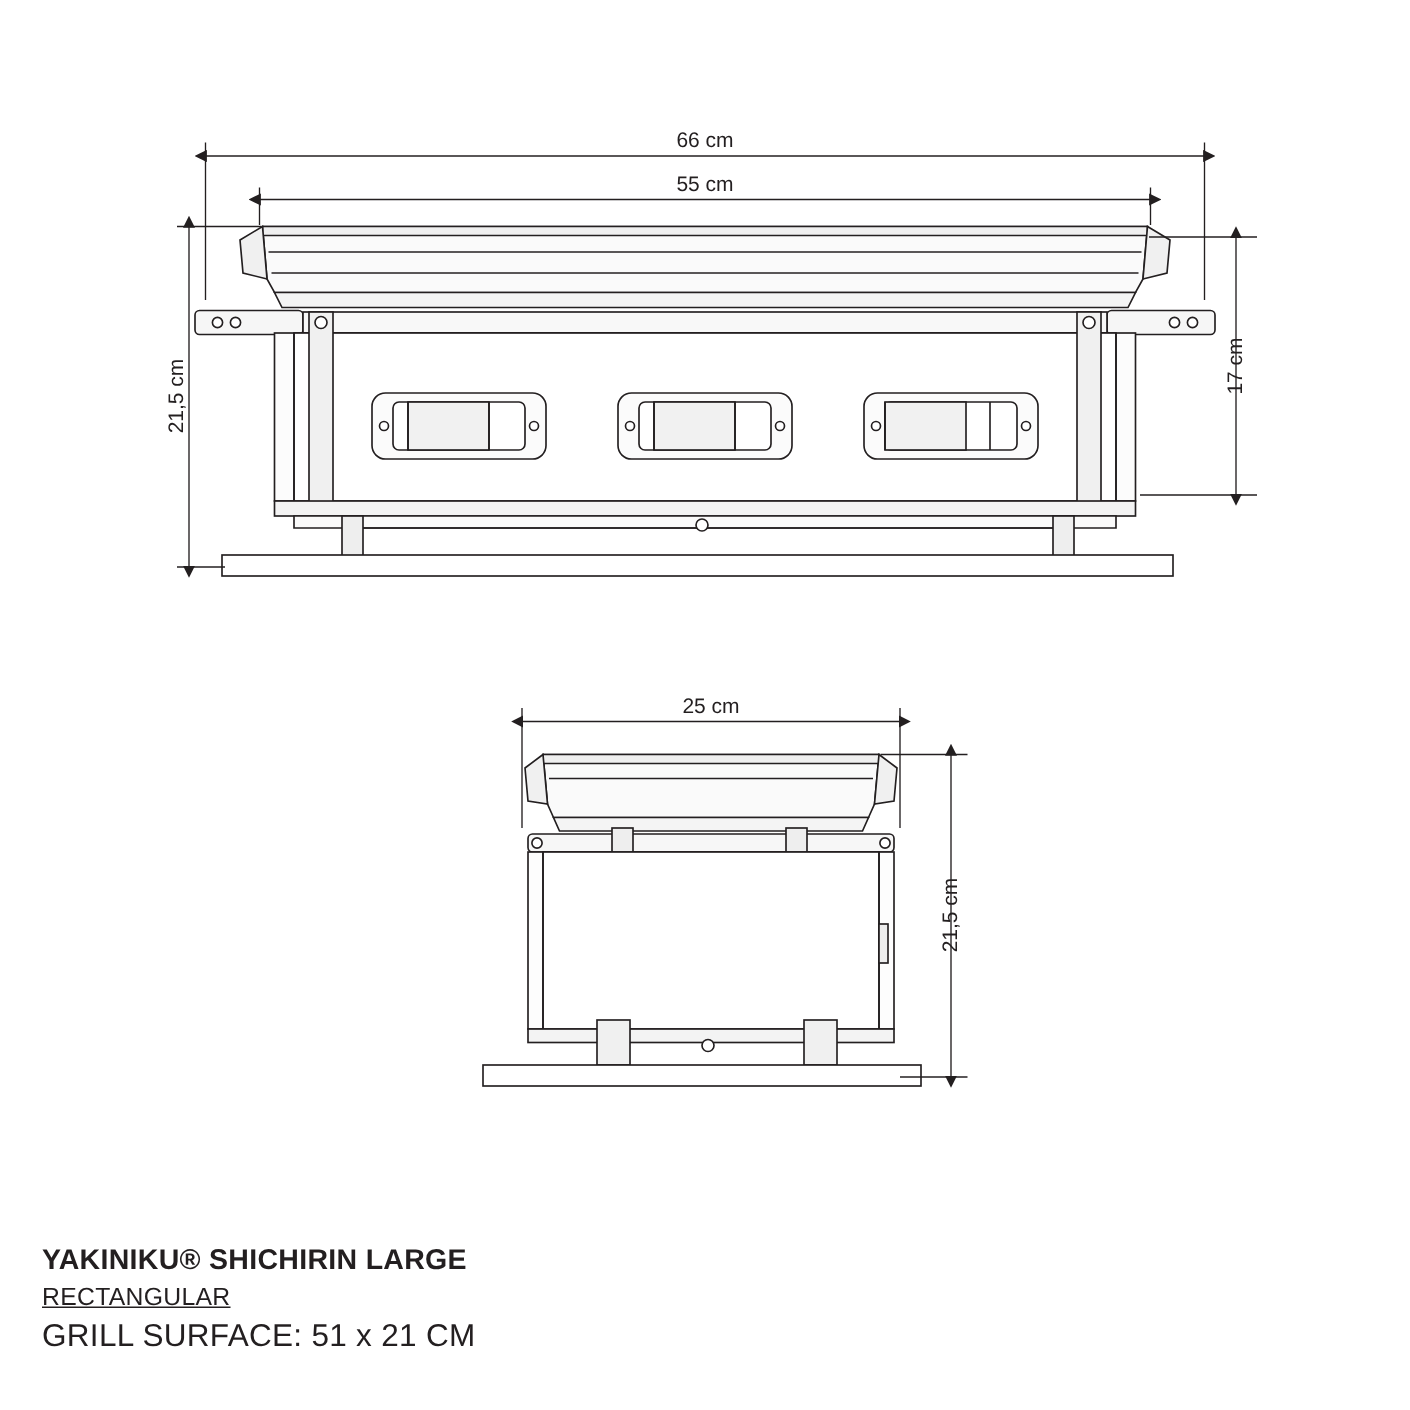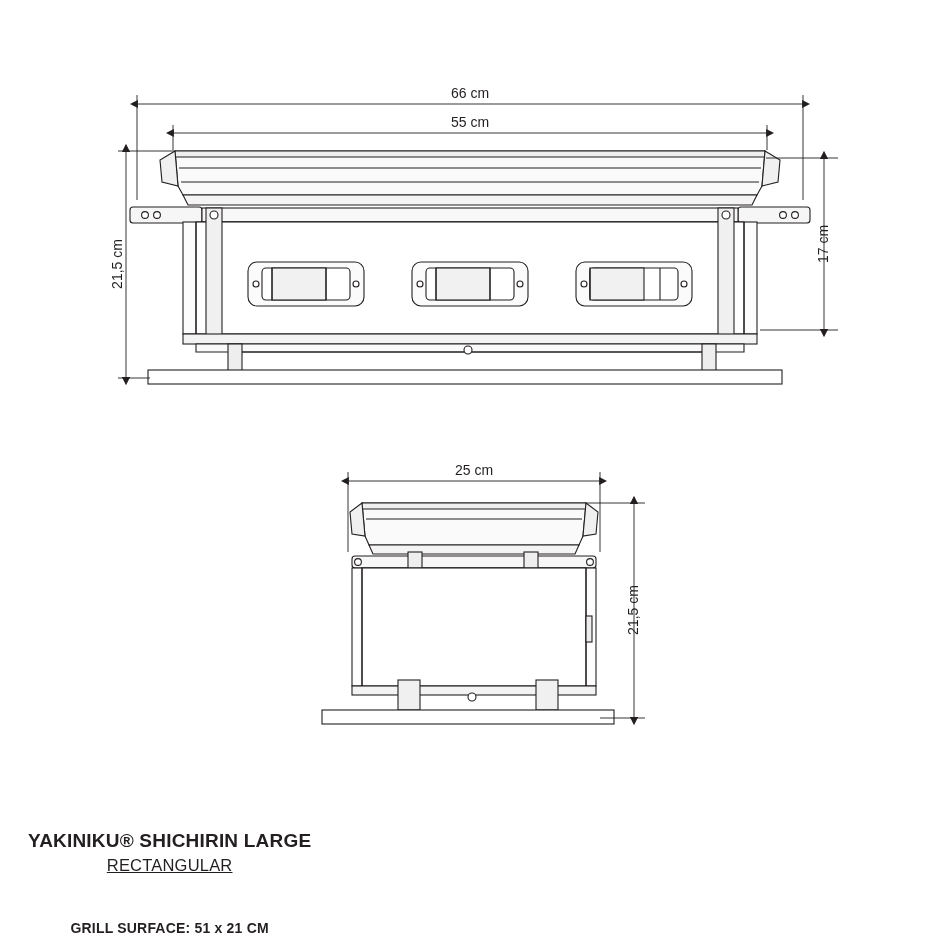--- a/index.html
+++ b/index.html
@@ -25,41 +25,39 @@
     left: 0;
     top: 0;
     width: 940px;
     height: 940px;
   }
   .caption {
     position: absolute;
     left: 28px;
     top: 828px;
     line-height: 1.38;
-    text-align: center;
   }
   .caption .title {
     font-size: 19px;
     font-weight: bold;
     letter-spacing: 0.2px;
     display: block;
   }
   .caption .sub {
     font-size: 16.5px;
     font-weight: normal;
     letter-spacing: 0.2px;
     display: block;
     text-decoration: underline;
   }
   .caption .sub2 {
-    font-size: 14px;
-    font-weight: bold;
+    font-size: 21px;
+    font-weight: normal;
     letter-spacing: 0.2px;
     display: block;
-    margin-top: 42px;
   }
   text {
     font-family: "Liberation Sans", sans-serif;
     fill: #231f20;
   }
   .dimtext {
     font-size: 14px;
   }
 </style>
 </head>

